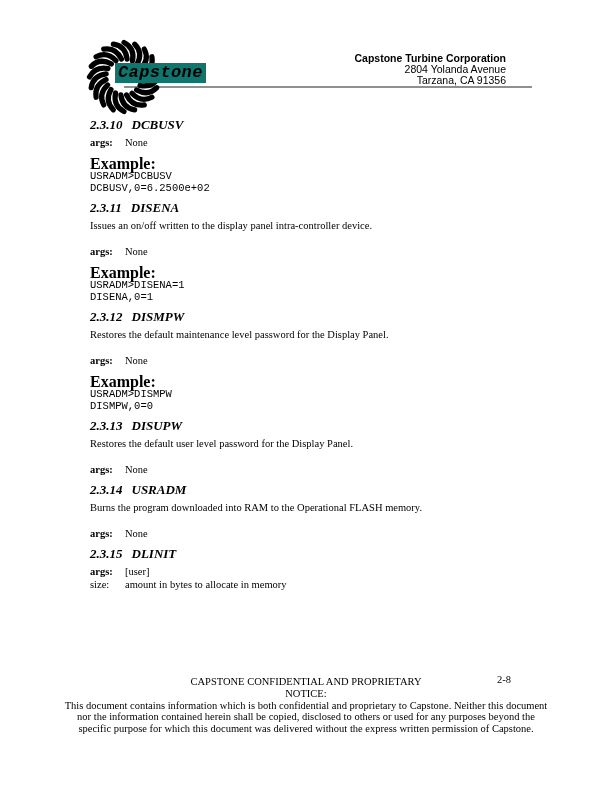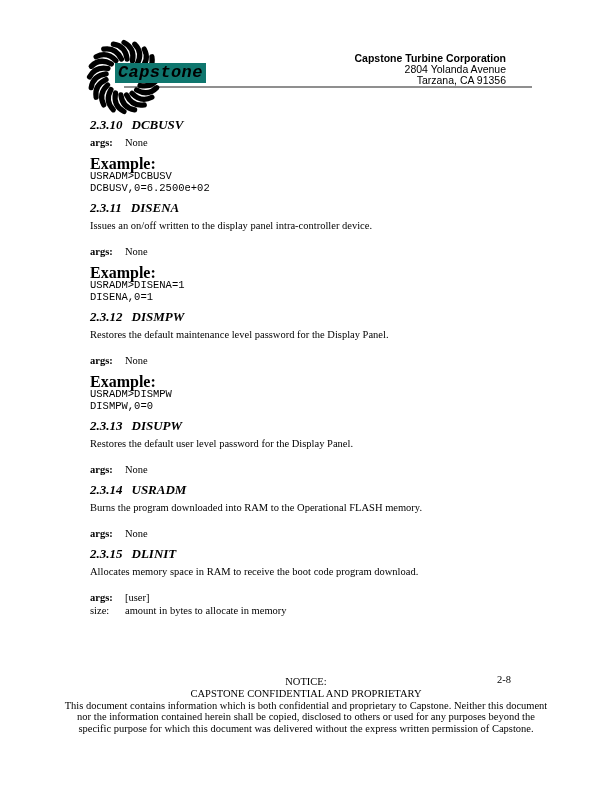--- a/index.html
+++ b/index.html
@@ -137,33 +137,32 @@
       <h3><span class="num">2.3.14</span><span>USRADM</span></h3>
       <div class="desc">Burns the program downloaded into RAM to the Operational FLASH memory.</div>
       <div class="argrow">
         <span class="lbl">args:</span>
         <span>None</span>
       </div>
     </section>
 
     <section>
       <h3><span class="num">2.3.15</span><span>DLINIT</span></h3>
-      <div class="desc">Allocates memory space in RAM to receive the boot code program download.</div>
       <div class="argrow">
         <span class="lbl">args:</span>
         <span>[user]</span>
       </div>
       <div class="argrow plain">
         <span class="lbl">size:</span>
         <span>amount in bytes to allocate  in memory</span>
       </div>
     </section>
 
   </div>
 
   <div class="page-num">2-8</div>
   <div class="footer">
+    <div>CAPSTONE CONFIDENTIAL AND PROPRIETARY</div>
     <div>NOTICE:</div>
-    <div>CAPSTONE CONFIDENTIAL AND PROPRIETARY</div>
     <div>This document contains information which is both confidential and proprietary to Capstone.  Neither this document nor the information contained herein shall be copied, disclosed to others or used for any purposes beyond the specific purpose for which this document was delivered without the express written permission of Capstone.</div>
   </div>
 
 </div>
 
 </body></html>

